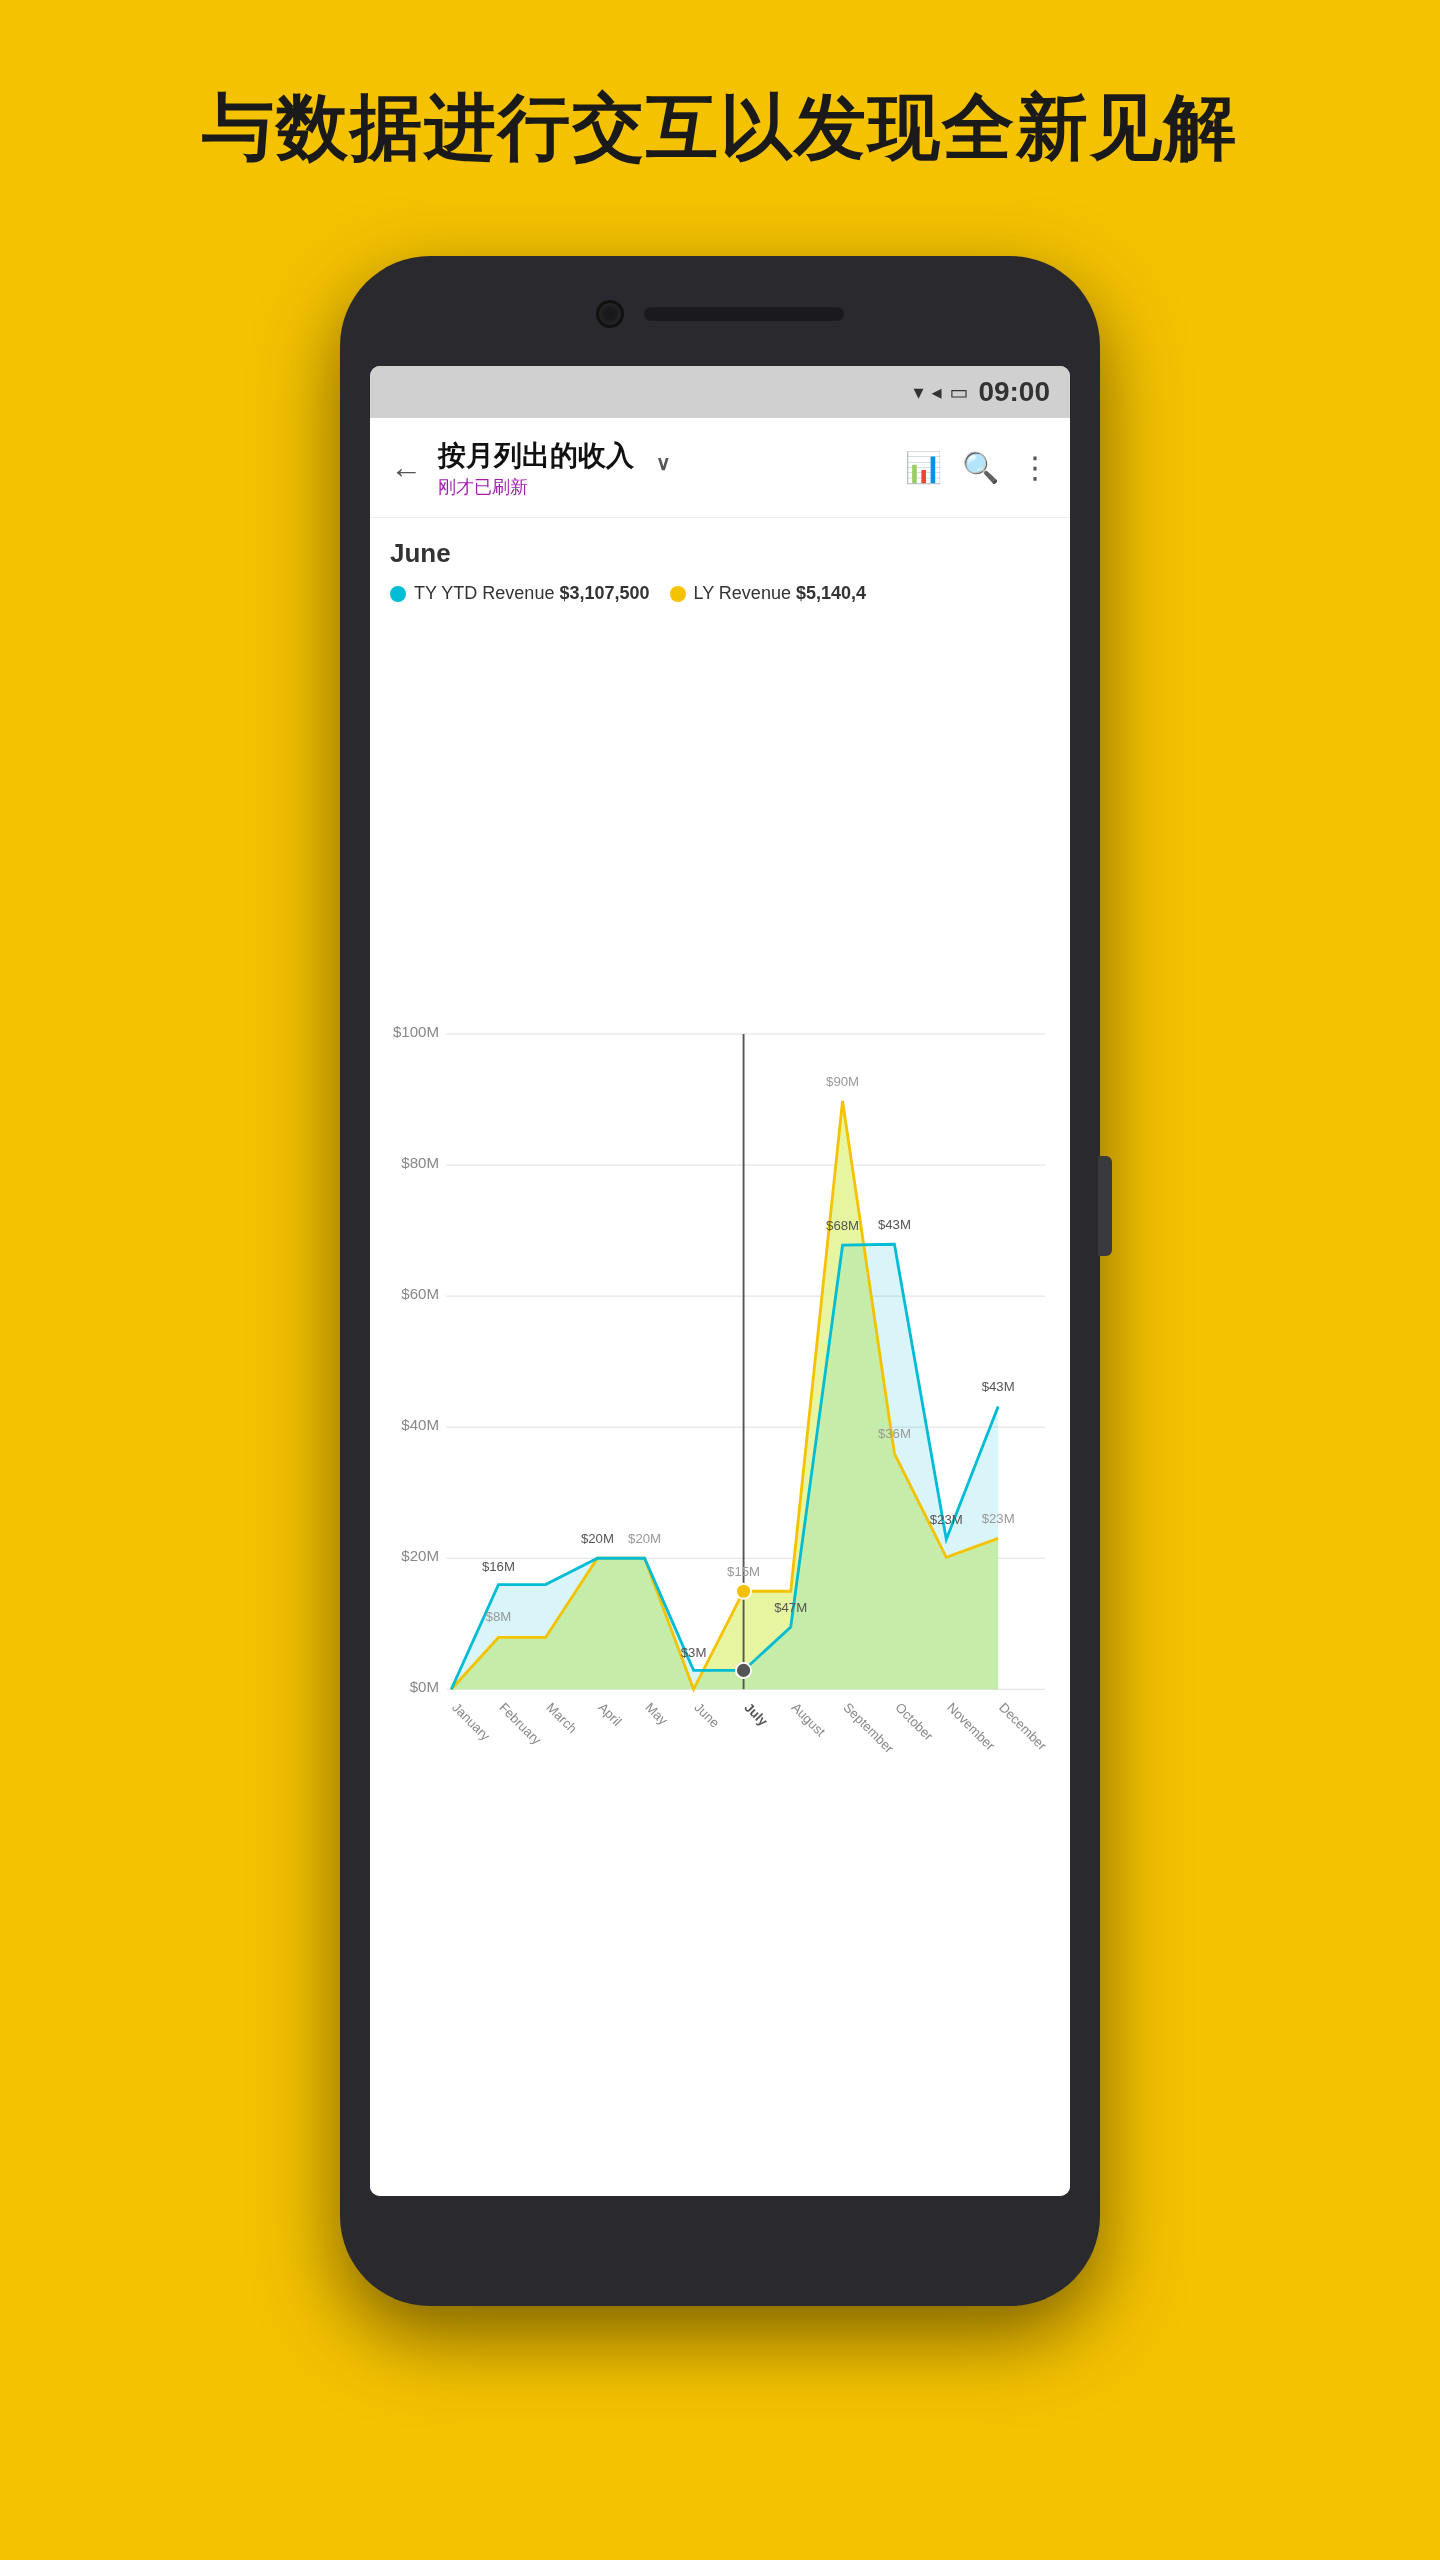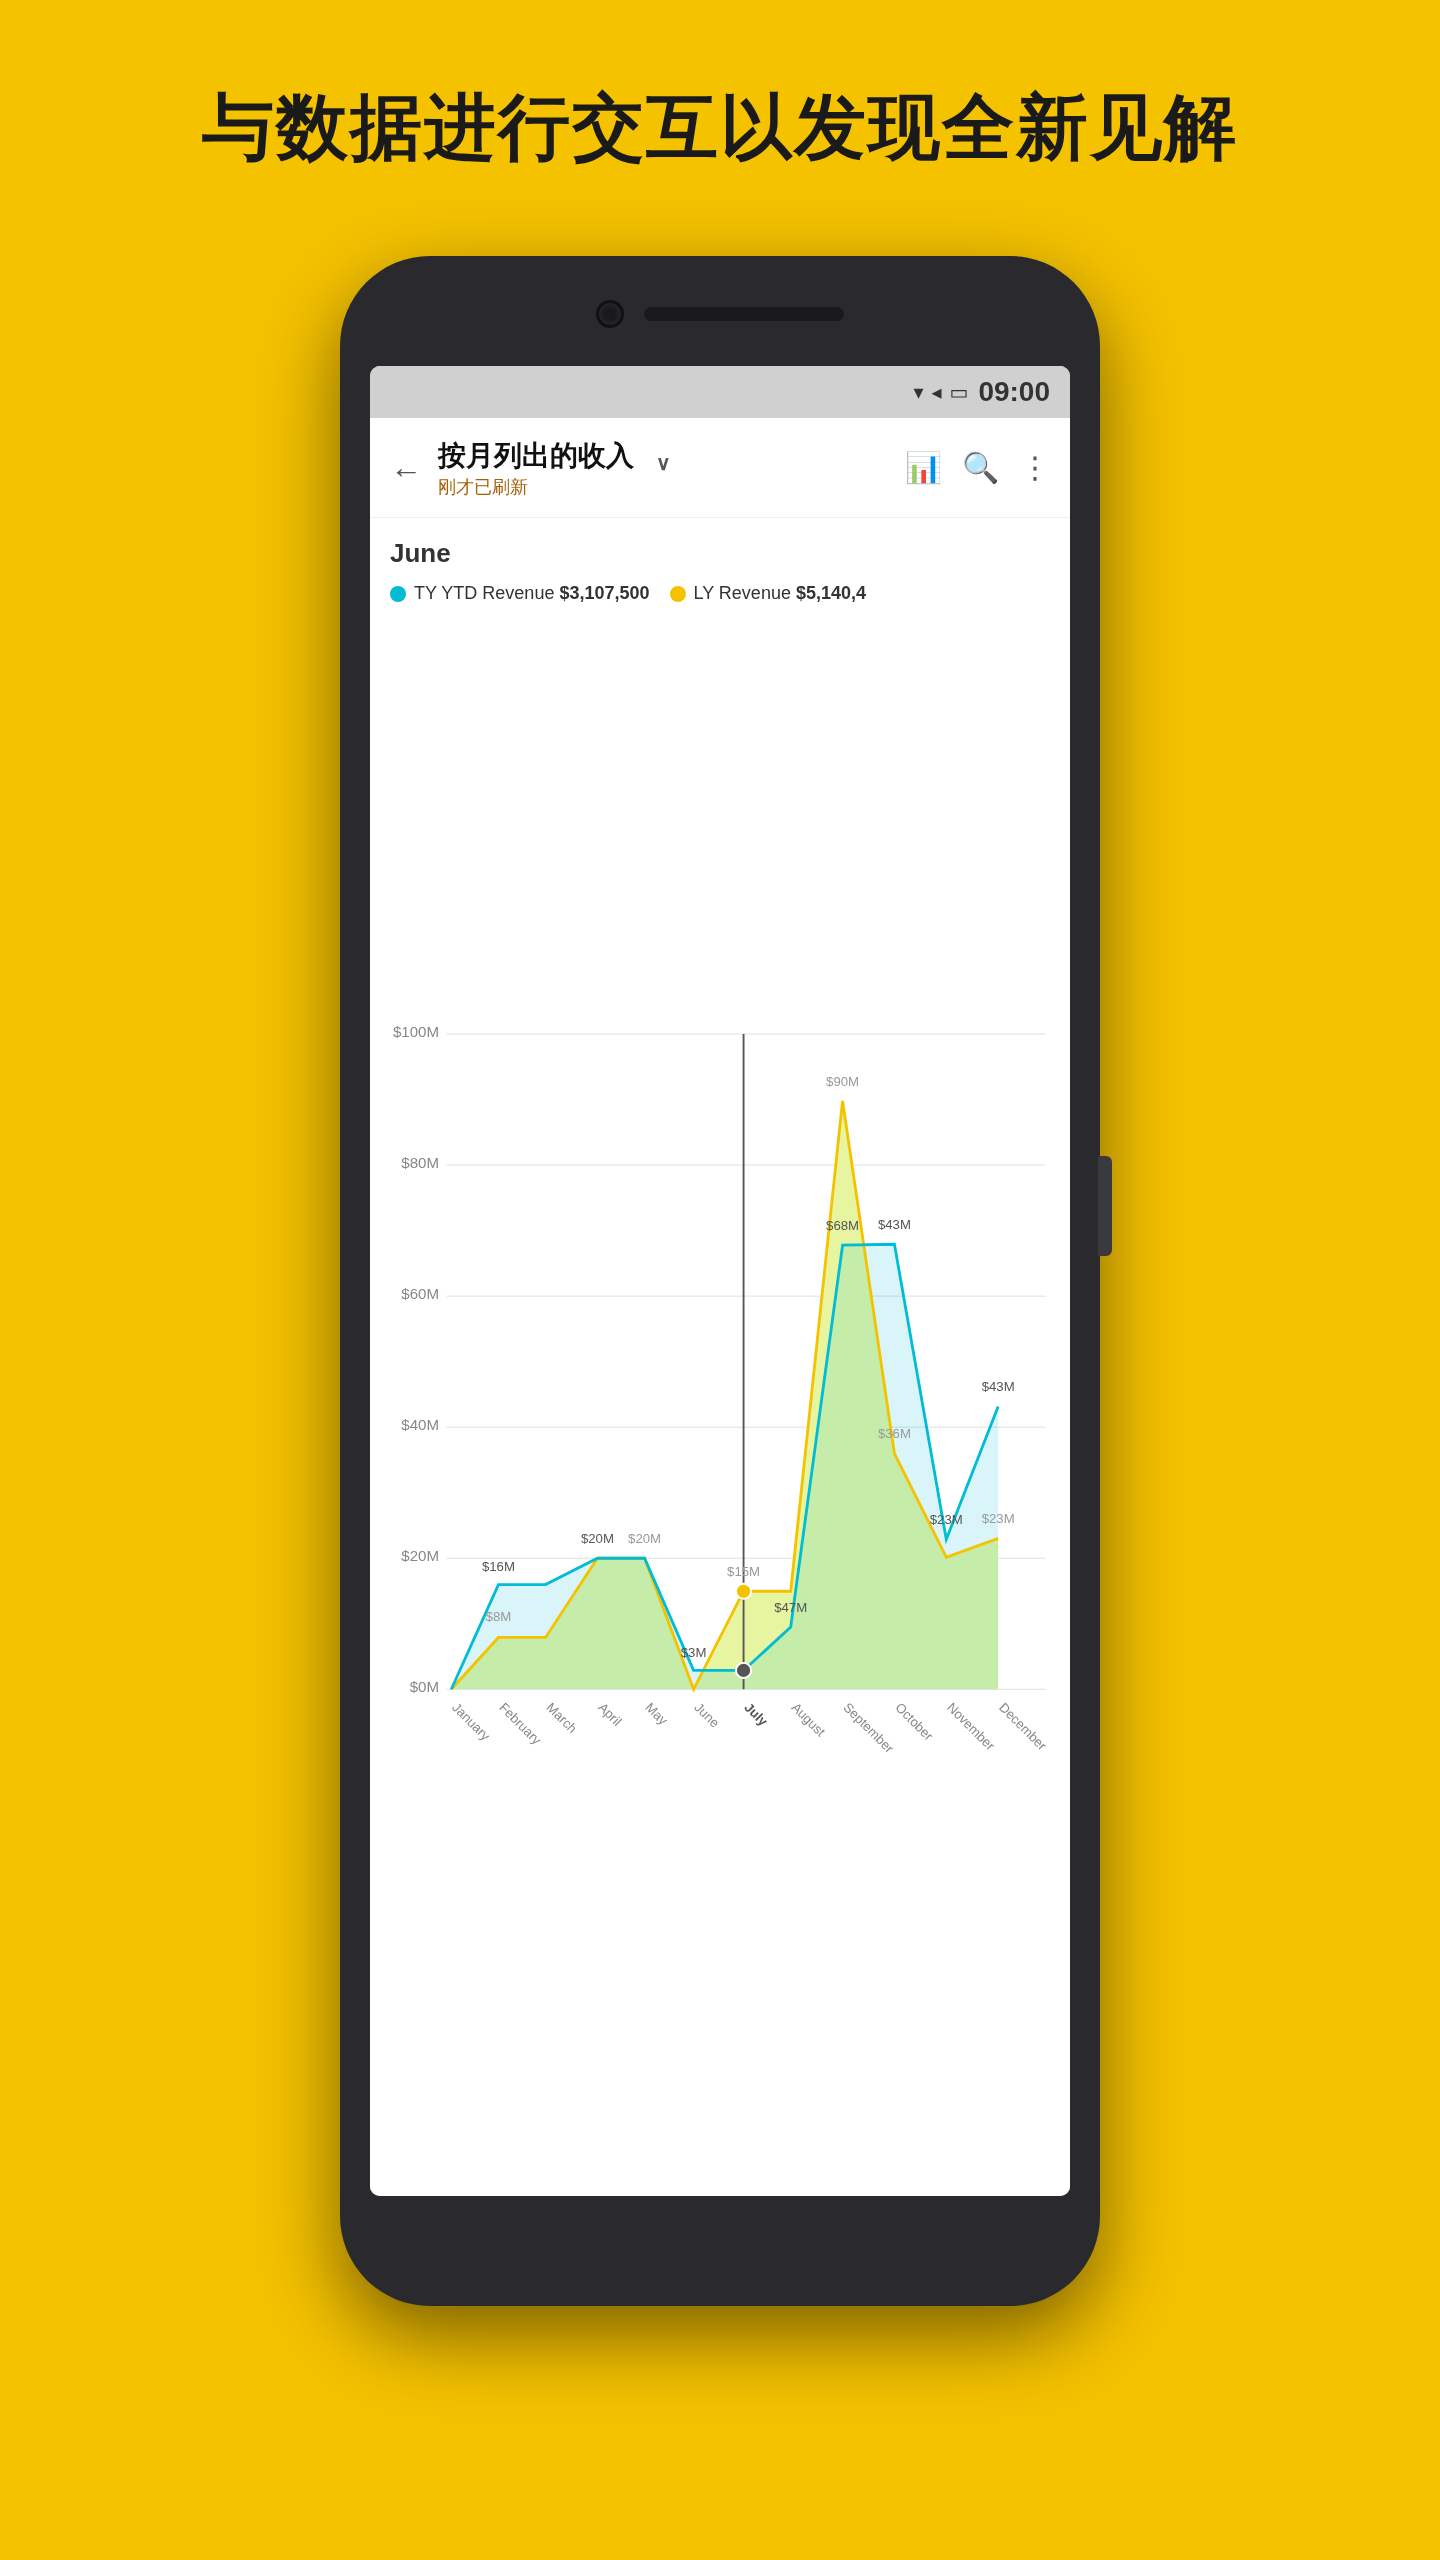--- a/index.html
+++ b/index.html
@@ -138,21 +138,21 @@
       display: flex;
       align-items: flex-end;
       gap: 22px;
     }
     .dropdown-arrow {
       font-size: 20px;
       color: #555;
     }
     .app-bar-subtitle {
       font-size: 18px;
-      color: #a16207;
+      color: #a21caf;
       margin-top: 0;
     }
     .app-bar-actions {
       display: flex;
       align-items: center;
       gap: 20px;
     }
     .icon-btn {
       font-size: 30px;
       color: #555;

